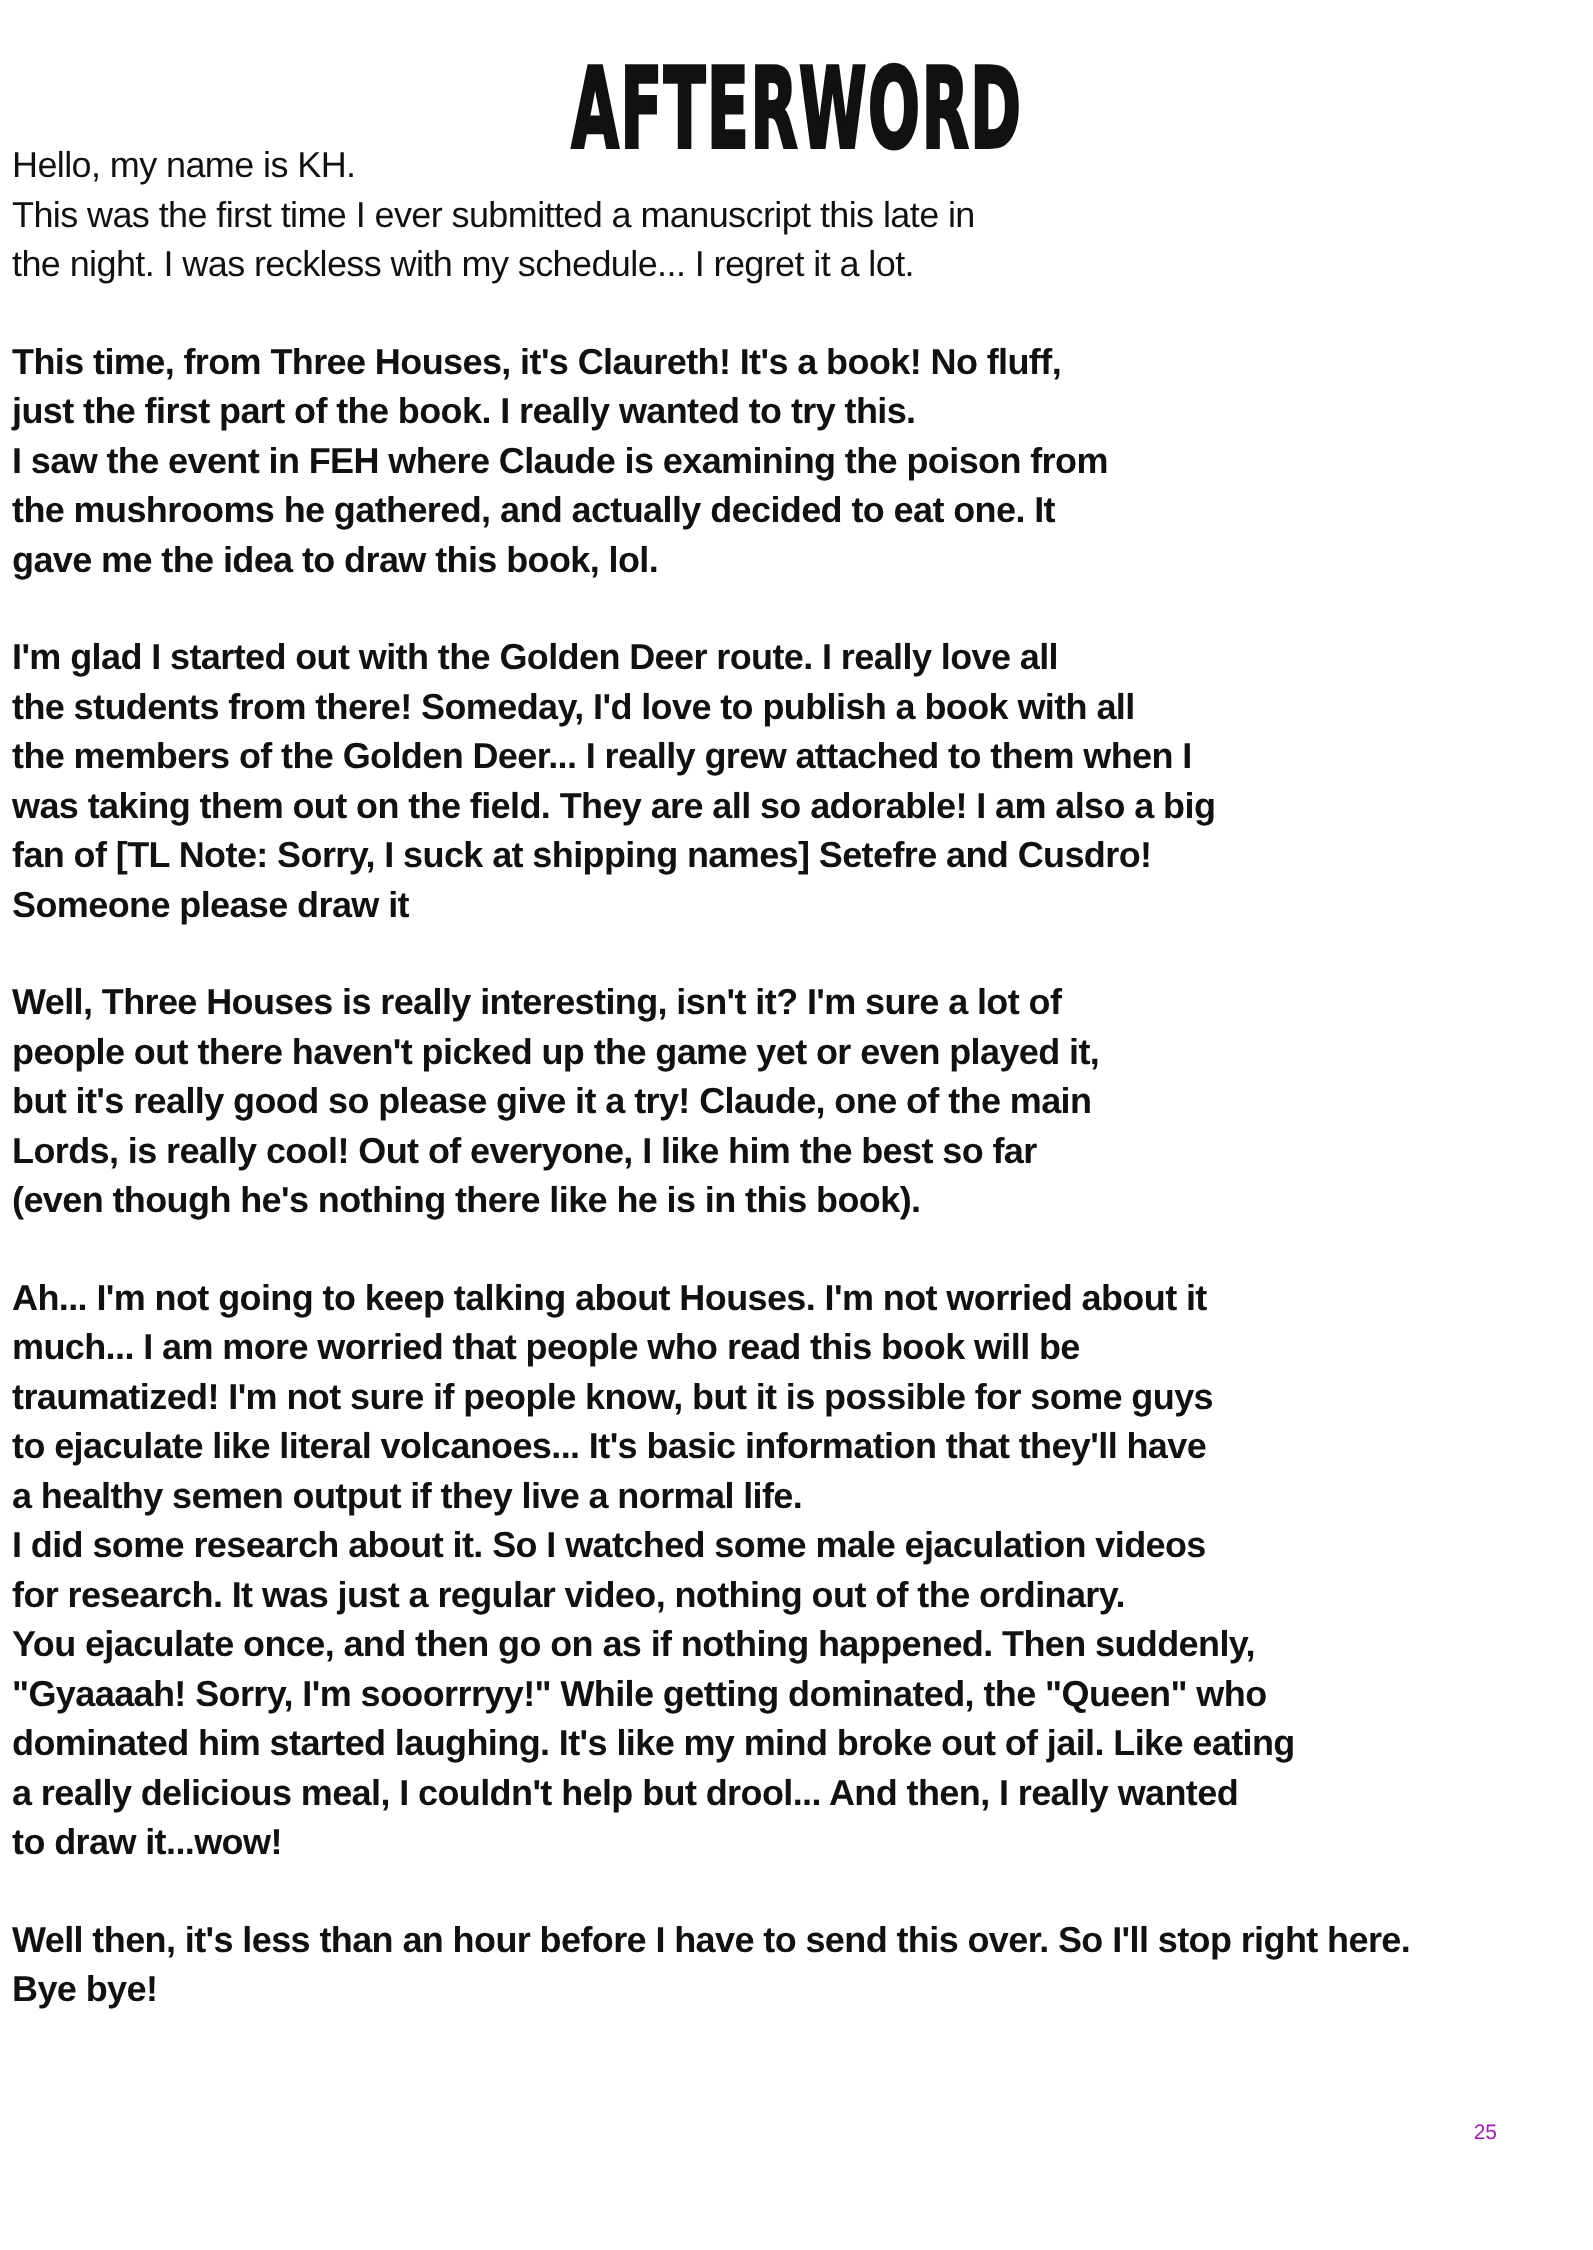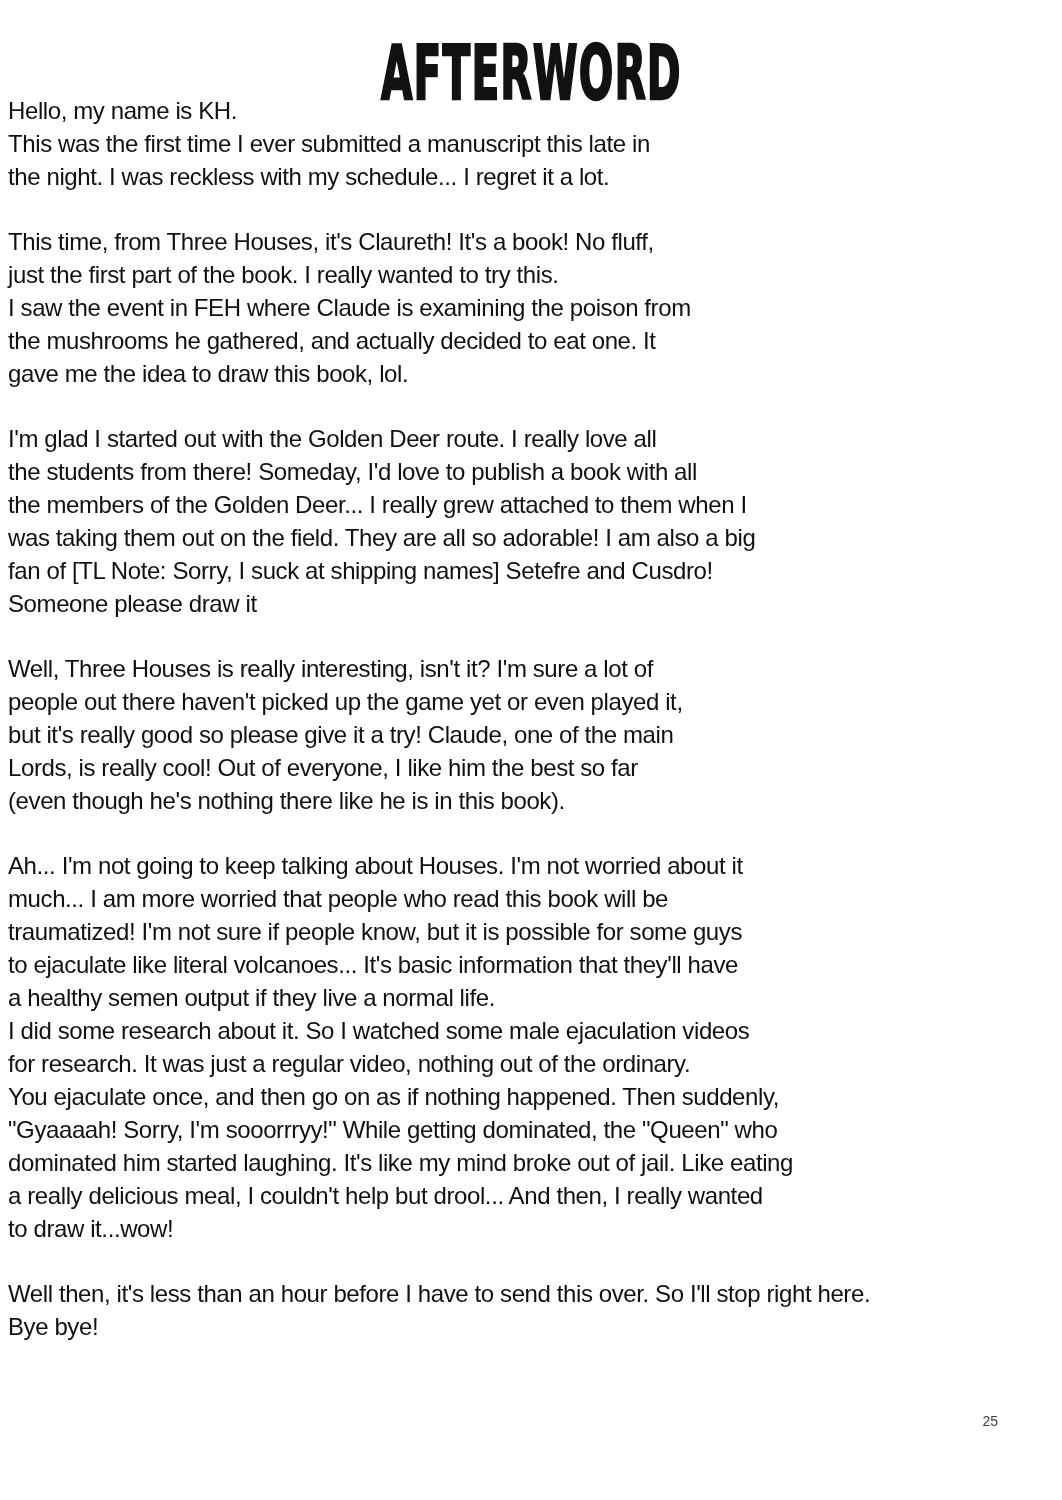--- a/index.html
+++ b/index.html
@@ -40,28 +40,29 @@
     font-size: 24px;
     line-height: 33px;
     letter-spacing: -0.4px;
   }
   .content p {
     margin: 0;
     white-space: pre-line;
   }
   .content p + p {
     margin-top: 32px;
+    font-weight: bold;
   }
   .page-number {
     position: absolute;
     top: 1413px;
     right: 64px;
     font-size: 14px;
     letter-spacing: 0;
-    color: #404040;
+    color: #a21caf;
   }
 </style>
 </head>
 <body>
 
 <div class="title-wrap">
   <span class="title">AFTERWORD</span>
 </div>
 
 <main class="content">

